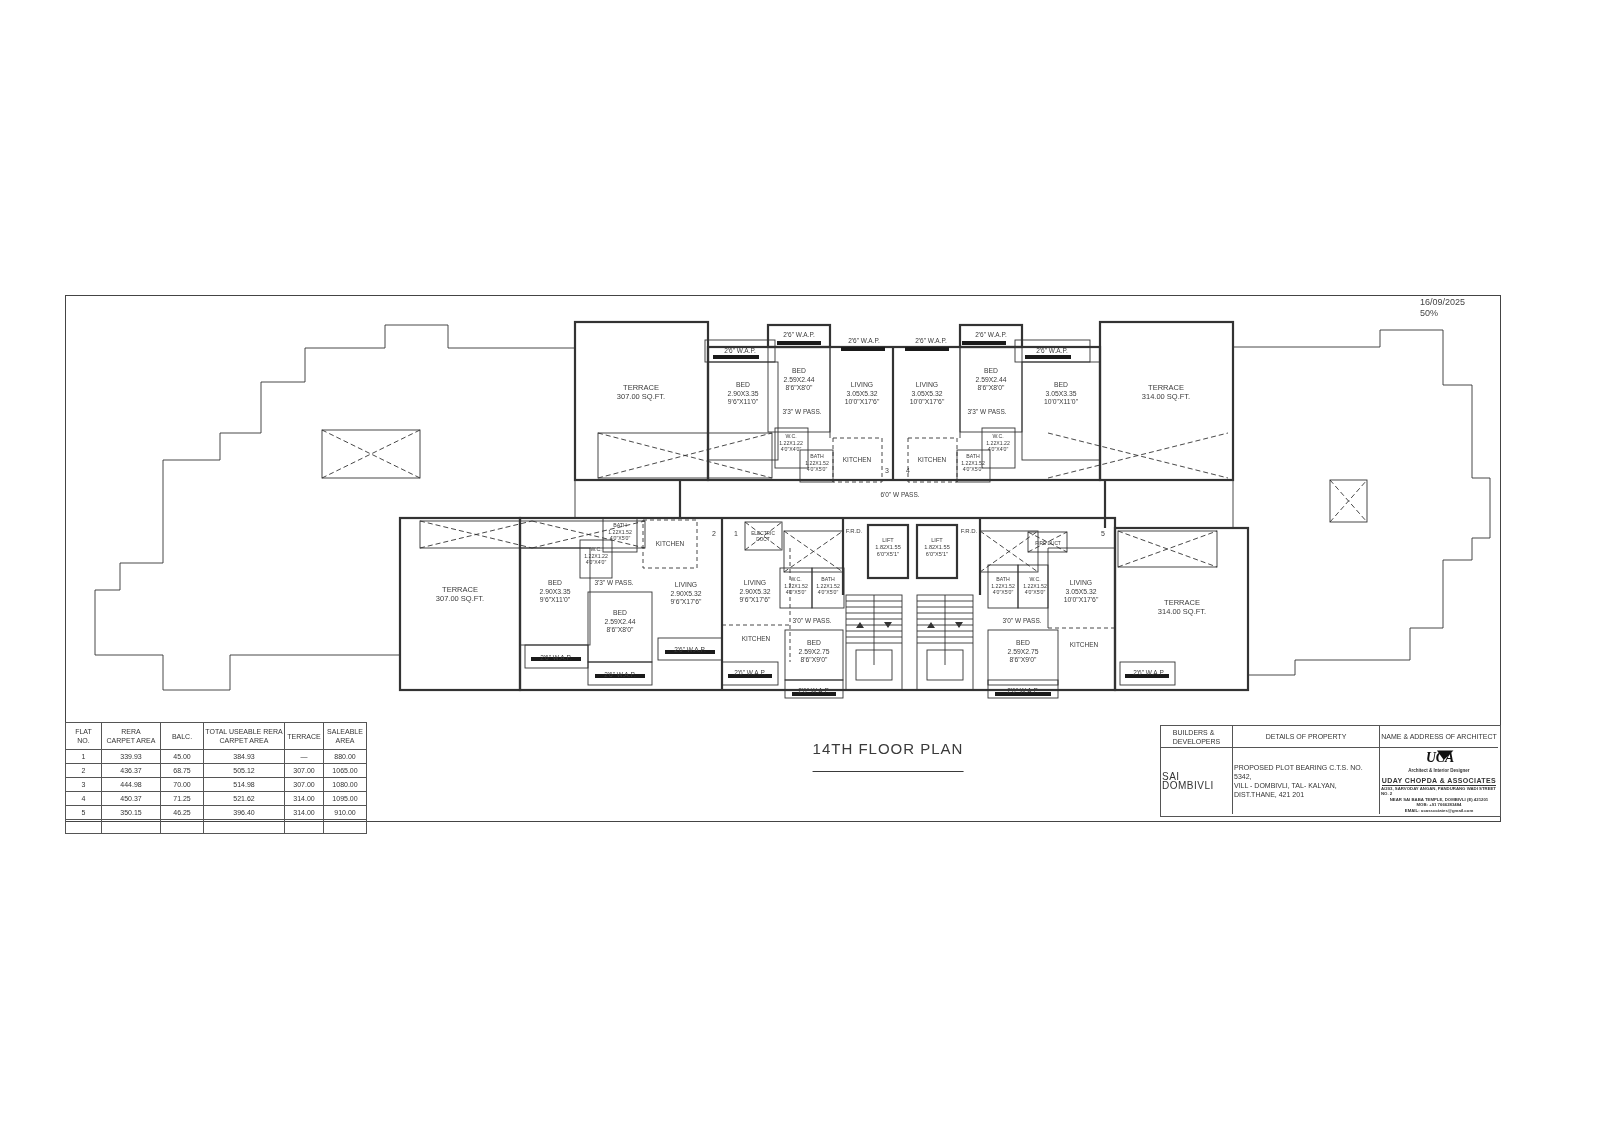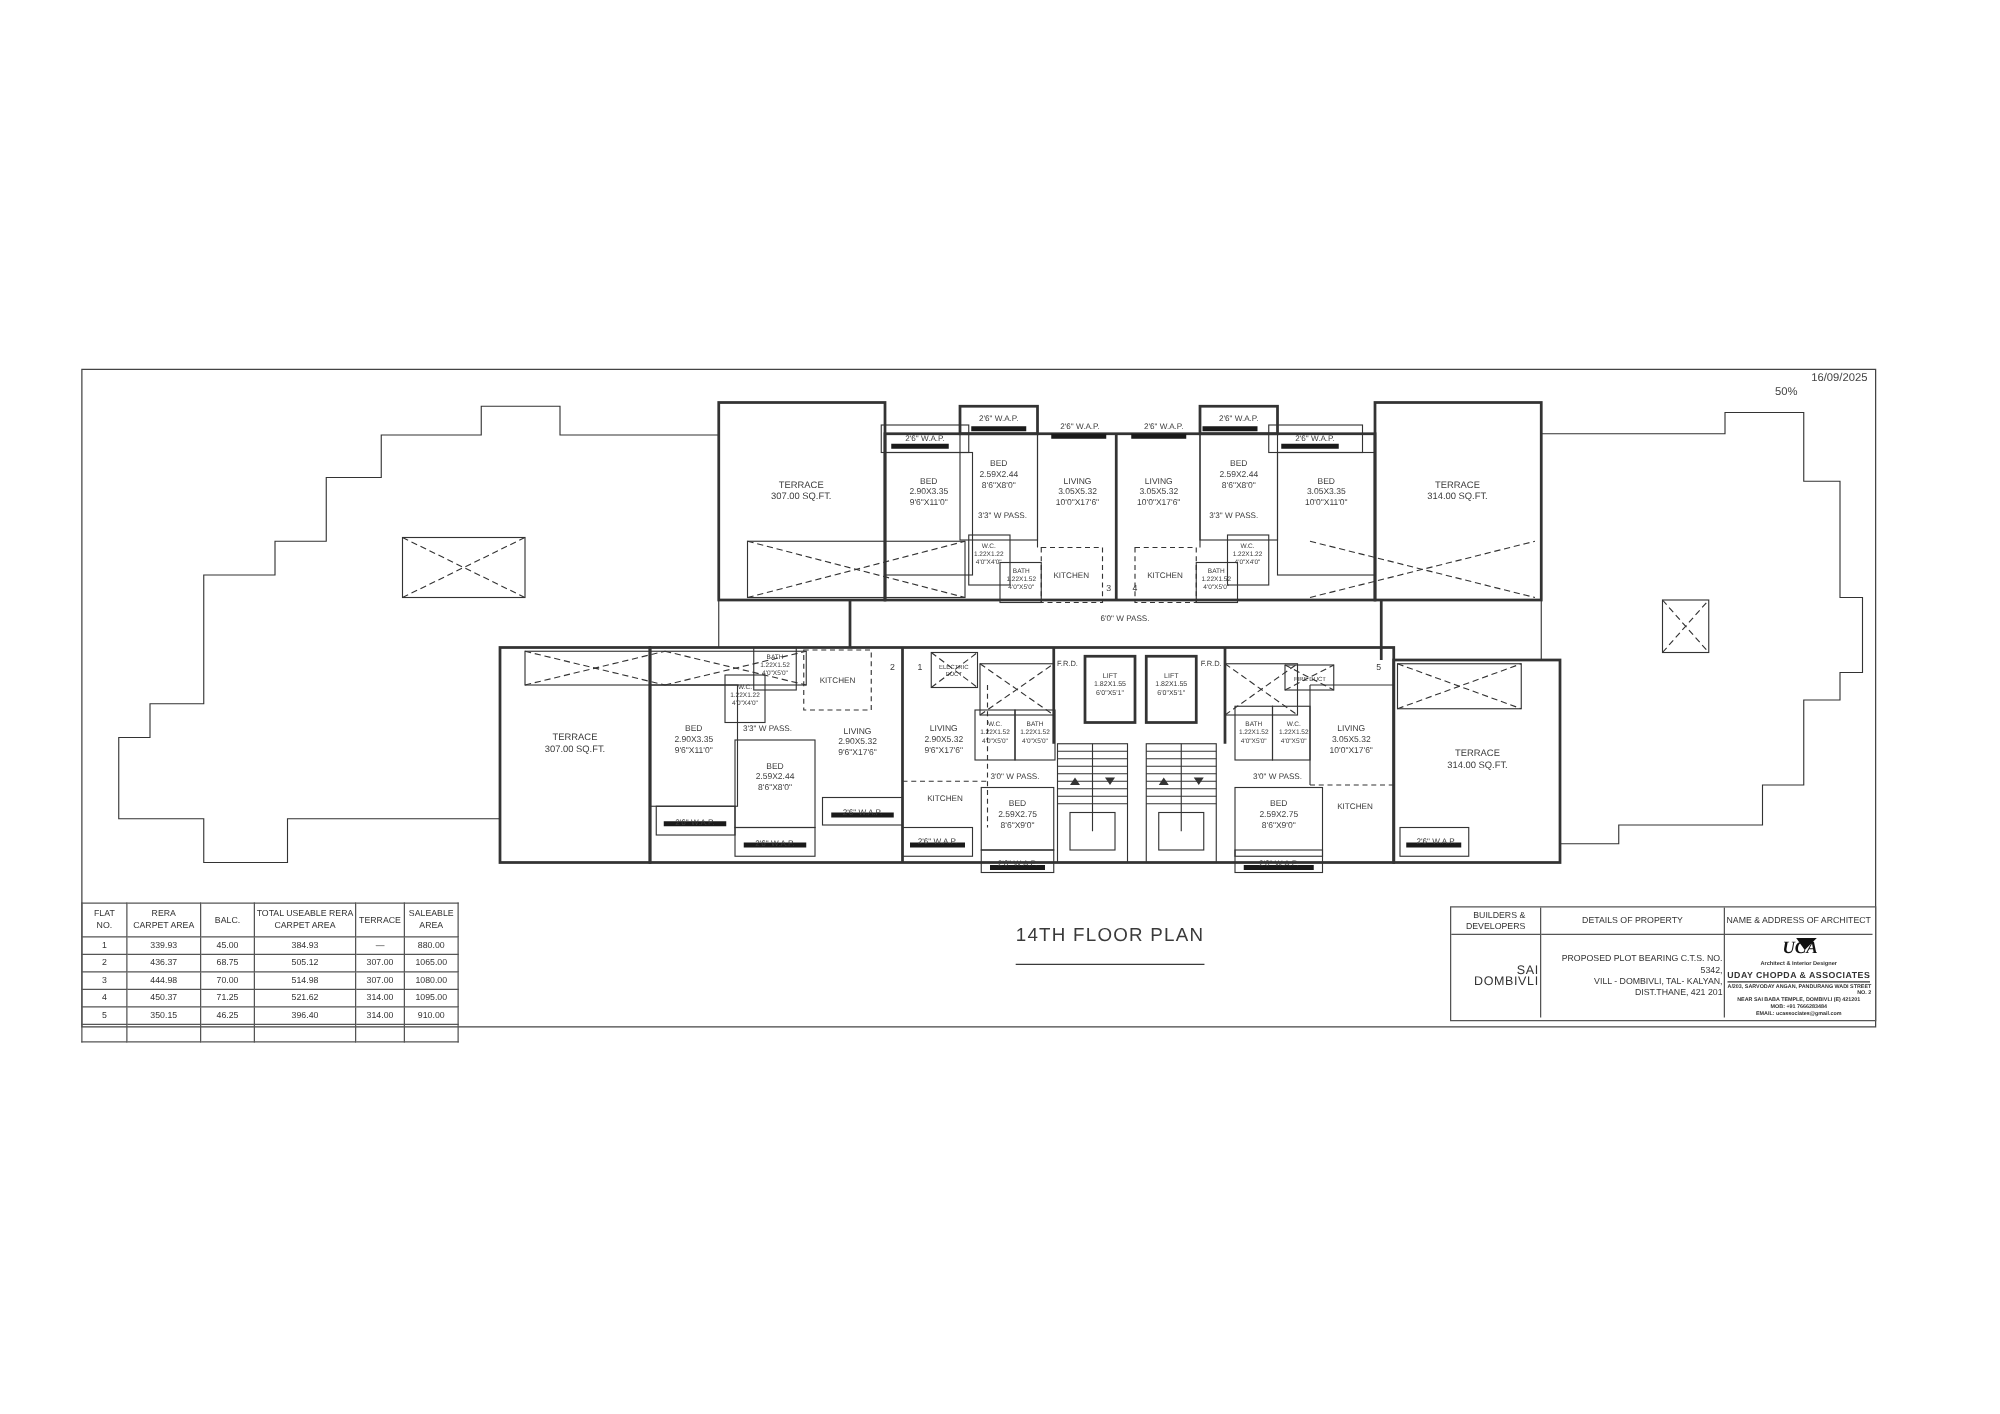--- a/index.html
+++ b/index.html
@@ -1,20 +1,20 @@
 <!DOCTYPE html>
 <html><head>
 <meta charset="utf-8">
 <style>
   html,body{margin:0;padding:0;}
   body{width:1600px;height:1131px;position:relative;background:#fff;
        font-family:"Liberation Sans", sans-serif;color:#333;}
   .sheet-border{position:absolute;left:65px;top:295px;width:1434px;height:525px;
        border:1px solid #444;}
-  .date-block{position:absolute;left:1420px;top:297px;width:74px;text-align:right;
+  .date-block{position:absolute;left:1420px;top:297px;width:74px;text-align:left;
        font-size:9px;color:#444;line-height:11px;}
   .scale-block{position:absolute;left:1420px;top:308px;width:60px;text-align:left;
        font-size:9px;color:#444;}
   .plan-svg{position:absolute;left:65px;top:295px;}
 
   
   .area-table{position:absolute;left:65px;top:722px;width:296px;border-collapse:collapse;
        font-size:7px;color:#333;table-layout:fixed;}
   .area-table th,.area-table td{border:1px solid #555;text-align:center;padding:1px 0;
        font-weight:normal;white-space:pre-line;line-height:9px;}
@@ -24,21 +24,21 @@
   
   .drawing-title{position:absolute;left:888px;top:740px;transform:translateX(-50%);
        font-size:15px;letter-spacing:1px;color:#3a3a3a;border-bottom:1px solid #3a3a3a;
        padding-bottom:14px;white-space:nowrap;}
 
   
   .title-block{position:absolute;left:1160px;top:725px;width:339px;height:90px;
        border:1px solid #555;display:grid;grid-template-columns:72px 147px 118px;
        grid-template-rows:22px 66px;font-size:7px;color:#333;}
   .title-block .cell{border-right:1px solid #555;border-bottom:1px solid #555;
-       display:flex;align-items:center;justify-content:center;text-align:right;
+       display:flex;align-items:center;justify-content:center;text-align:left;
        white-space:pre-line;line-height:9px;padding:1px;}
   .title-block .cell:nth-child(3n){border-right:none;}
   .title-block .cell.body{border-bottom:none;}
   .builder-name{font-size:10px;letter-spacing:.5px;}
   .arch-cell{flex-direction:column;justify-content:flex-start;padding-top:2px;}
   .arch-tagline{font-size:4.5px;font-weight:bold;}
   .arch-name{font-size:7px;font-weight:bold;border-bottom:1px solid #333;
        letter-spacing:.4px;margin-top:1px;}
   .arch-line{font-size:4.3px;font-weight:bold;line-height:5.5px;}
   .uca-logo{display:block;}

